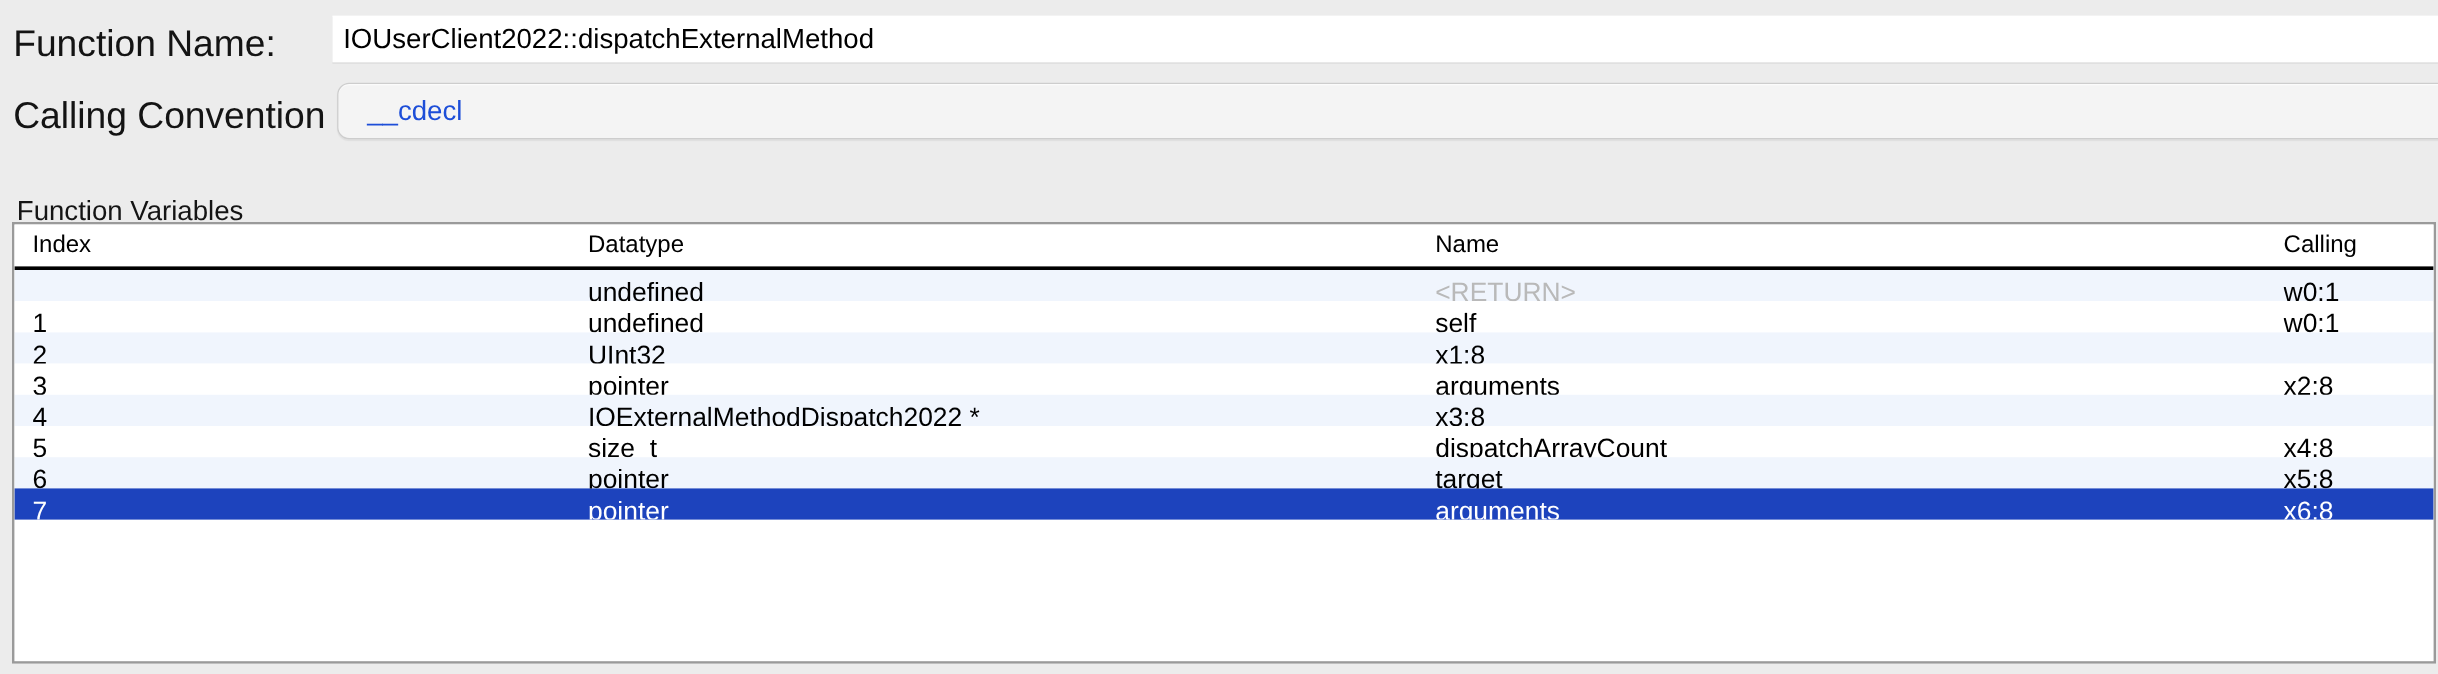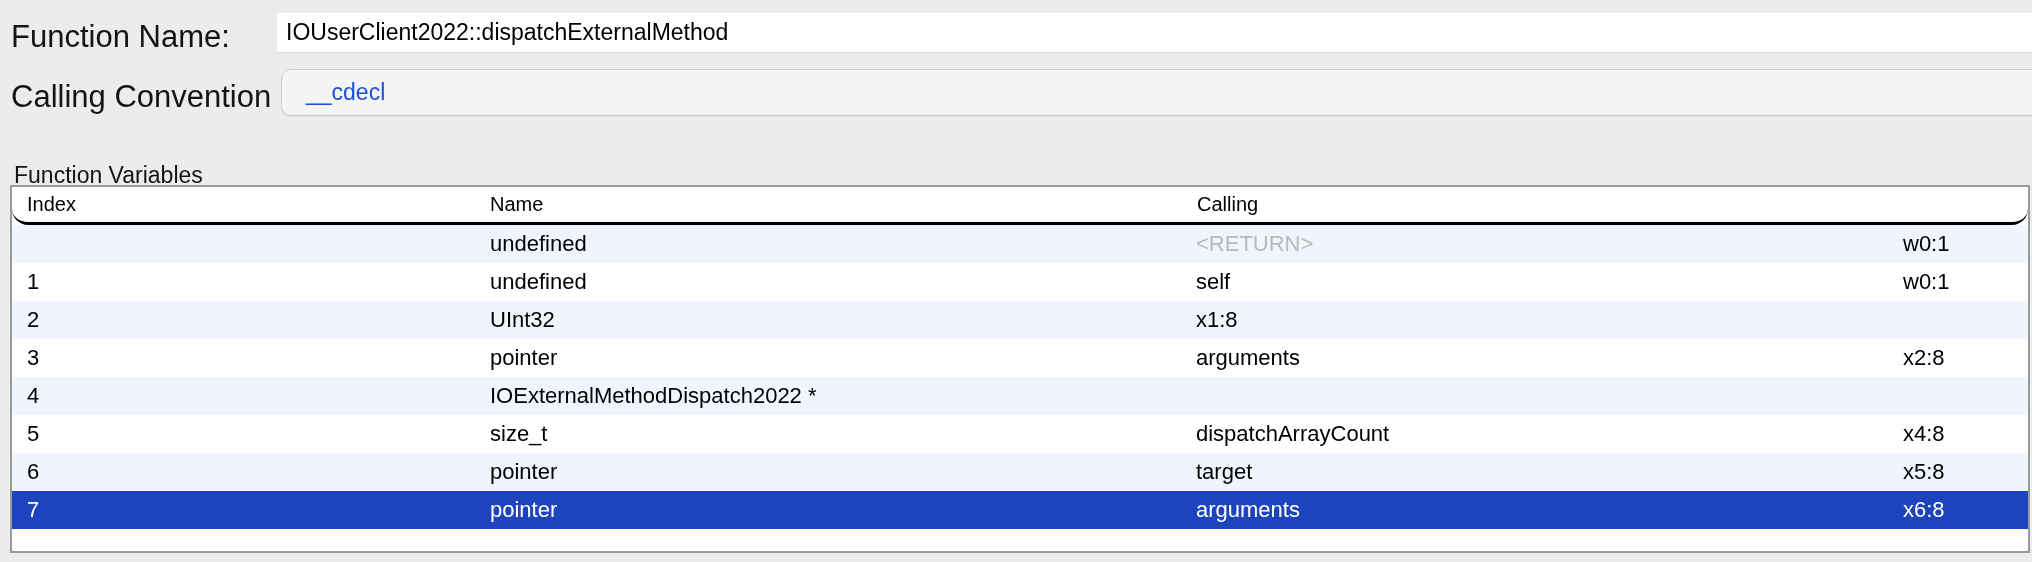--- a/index.html
+++ b/index.html
@@ -86,33 +86,32 @@
     overflow: hidden;
   }
 
   .thead {
     display: flex;
     height: 35px;
     line-height: 35px;
     background: #ffffff;
     border-bottom: 3px solid #000000;
     box-sizing: content-box;
-    border-radius: 16px;
   }
   .thead .hcell {
     font-size: 20px;
     color: #000;
     white-space: nowrap;
     overflow: hidden;
     cursor: default;
   }
 
   .trow {
     display: flex;
-    height: 38px;
+    height: 26px;
     line-height: 38px;
     background: #ffffff;
   }
   .trow.alt { background: var(--row-alt, #f0f5fd); }
   .trow.selected { background: var(--sel, #1d43bd); }
   .trow.selected .cell { color: #ffffff; }
 
   .cell {
     font-size: 22px;
     color: #000;
@@ -138,20 +137,21 @@
 
 <div class="cc-combo">
   <span class="cc-value">__cdecl</span>
 </div>
 
 <div class="fv-label">Function Variables</div>
 
 <div class="var-table">
   <div class="thead">
     <div class="hcell c-index">Index</div>
+    <div class="hcell c-datatype">Datatype</div>
     <div class="hcell c-name">Name</div>
     <div class="hcell c-storage">Calling</div>
   </div>
   <div id="tbody">
       <div class="trow alt">
         <div class="cell c-index"></div>
         <div class="cell c-datatype">undefined</div>
         <div class="cell c-name muted">&lt;RETURN&gt;</div>
         <div class="cell c-storage">w0:1</div>
       </div>
@@ -168,20 +168,21 @@
       </div>
       <div class="trow">
         <div class="cell c-index">3</div>
         <div class="cell c-datatype">pointer</div>
         <div class="cell c-name">arguments</div>
         <div class="cell c-storage">x2:8</div>
       </div>
       <div class="trow alt">
         <div class="cell c-index">4</div>
         <div class="cell c-datatype">IOExternalMethodDispatch2022 *</div>
+        <div class="cell c-storage">x3:8</div>
       </div>
       <div class="trow">
         <div class="cell c-index">5</div>
         <div class="cell c-datatype">size_t</div>
         <div class="cell c-name">dispatchArrayCount</div>
         <div class="cell c-storage">x4:8</div>
       </div>
       <div class="trow alt">
         <div class="cell c-index">6</div>
         <div class="cell c-datatype">pointer</div>

